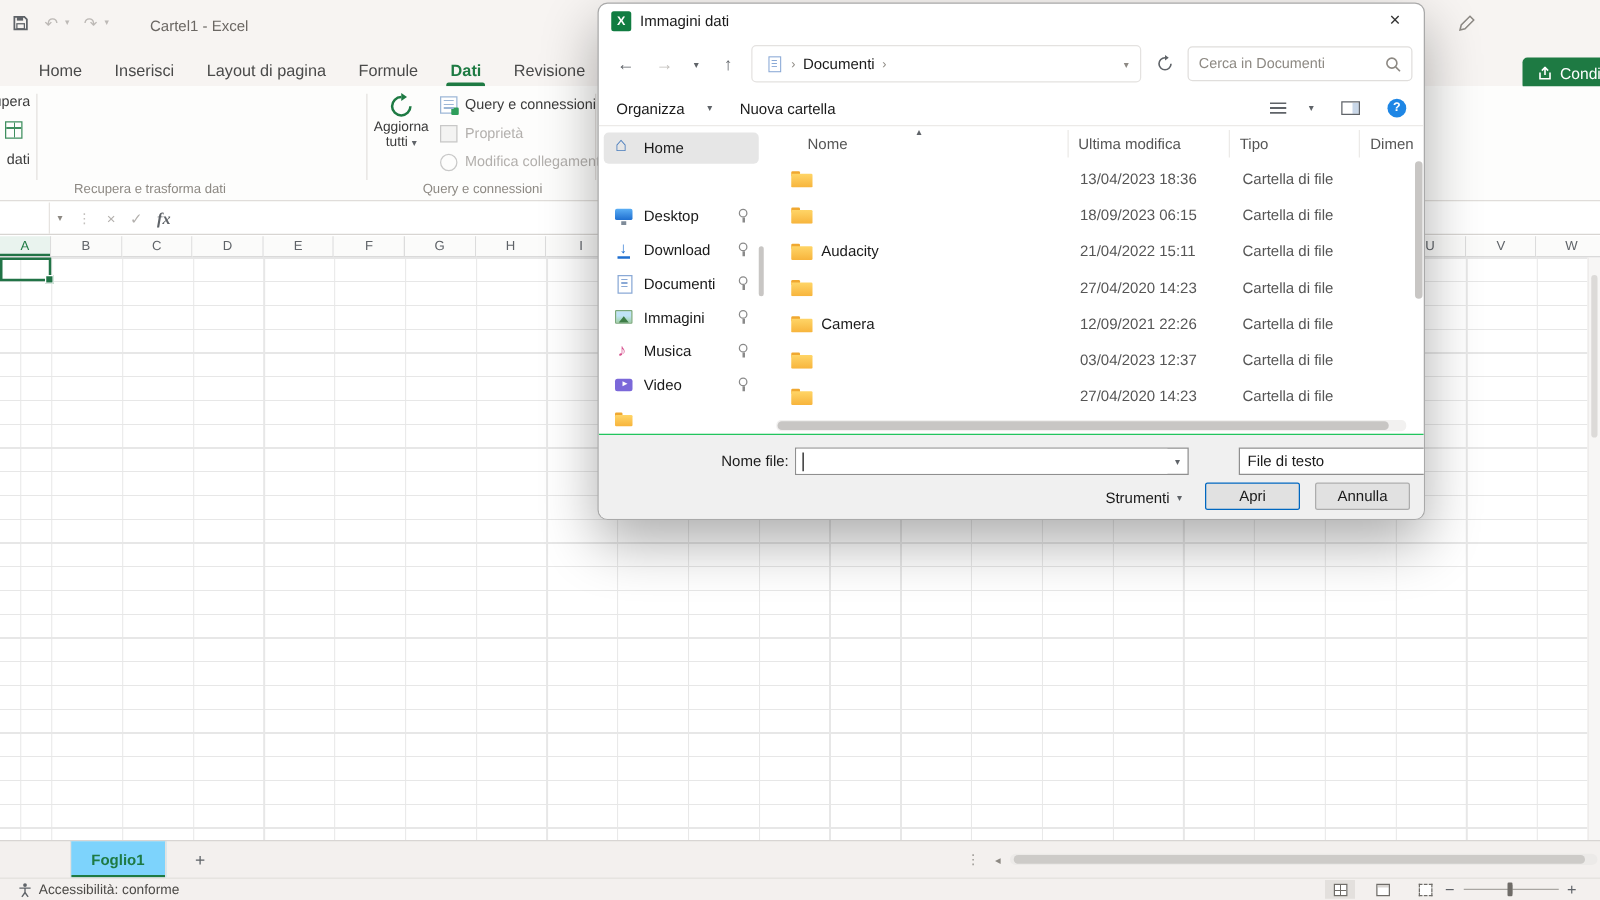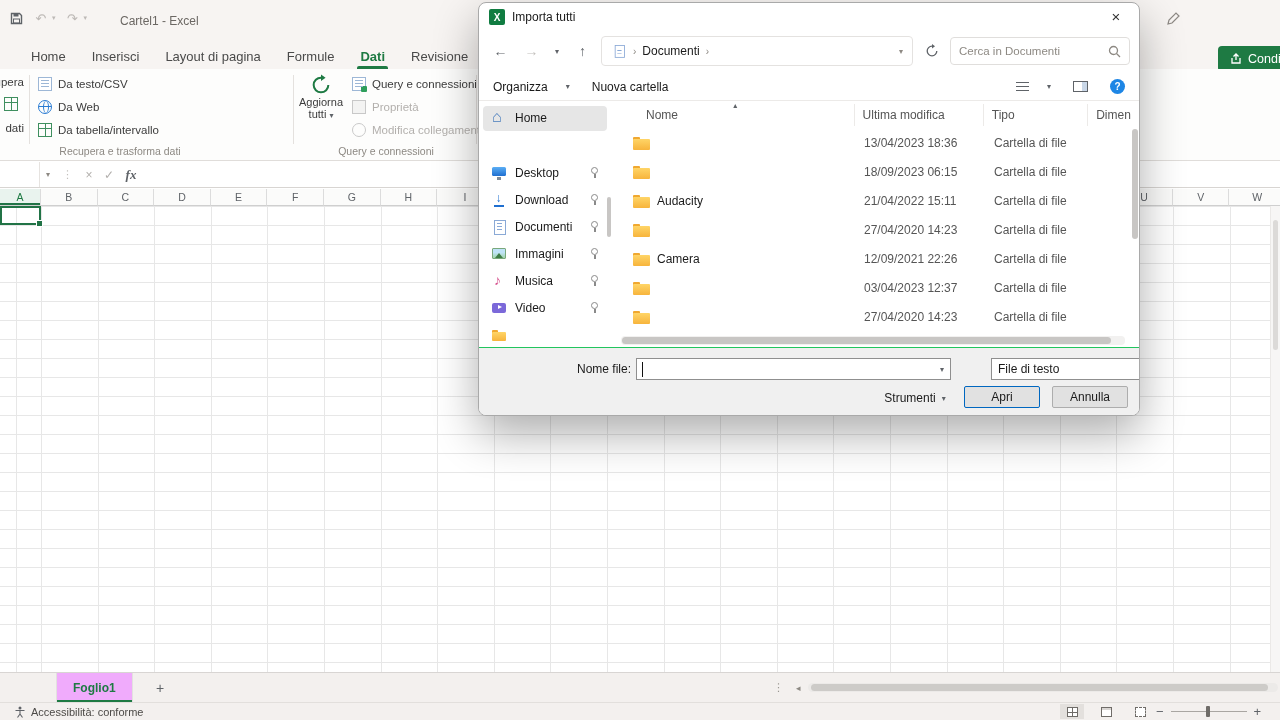--- a/index.html
+++ b/index.html
@@ -64,21 +64,21 @@
 .colhead:first-child{width:41px;background:#e9f3ee;color:#1e7a43;box-shadow:inset 0 -2px #217346}
 #cells{position:absolute;top:17px;left:0;right:10px;bottom:0;
   background-image:repeating-linear-gradient(to right,#e7e7e7 0 1px,transparent 1px 56.6px),repeating-linear-gradient(to bottom,#e7e7e7 0 1px,transparent 1px 19px);
   background-position:41px 0,0 0}
 #sel{position:absolute;left:0;top:0;width:41px;height:19px;border:2px solid #217346}
 #sel::after{content:"";position:absolute;right:-4px;bottom:-4px;width:5px;height:5px;background:#217346;border:1px solid #fff}
 #vscroll-xl{position:absolute;top:17px;right:0;bottom:0;width:10px;background:#f7f6f5;border-left:1px solid #ebe9e7}
 #vscroll-xl .thumb{position:absolute;left:2px;right:2px;top:14px;height:130px;background:#dcdad8;border-radius:3px}
 
 #sheetbar{position:absolute;left:0;right:0;bottom:18px;height:30px;background:#f3f0ee;border-top:1px solid #d8d5d3}
-.stab{position:absolute;left:56px;top:0;height:100%;padding:0 16px;display:flex;align-items:center;font-size:12px;color:#1e7a43;font-weight:bold;background:#f0abfc;border-right:1px solid #e3e1df;border-left:1px solid #e3e1df;box-shadow:inset 0 -2px #1e7a43}
+.stab{position:absolute;left:56px;top:0;height:100%;padding:0 16px;display:flex;align-items:center;font-size:12px;color:#1e7a43;font-weight:bold;background:#7dd3fc;border-right:1px solid #e3e1df;border-left:1px solid #e3e1df;box-shadow:inset 0 -2px #1e7a43}
 .addsheet{position:absolute;left:152px;top:7px;width:16px;height:16px;color:#5f6368;font-size:14px;text-align:center;line-height:15px}
 .sheet-dots{position:absolute;left:773px;top:8px;color:#9a9792;font-size:11px;letter-spacing:1px}
 .sh-arrow{position:absolute;left:796px;top:10px;color:#8d8983;font-size:9px}
 .sh-track{position:absolute;left:808px;right:2px;top:10px;height:9px;background:#eceae8;border-radius:5px}
 .sh-track .thumb{position:absolute;left:3px;right:10px;top:1px;bottom:1px;background:#cdcbc8;border-radius:4px}
 
 #statusbar{position:absolute;left:0;right:0;bottom:0;height:18px;background:#f3f0ee;border-top:1px solid #e2dfdc;font-size:11px;color:#4c4a47;display:flex;align-items:center}
 #statusbar .left{display:flex;align-items:center;gap:5px;padding-left:14px}
 .views{position:absolute;left:1060px;top:1px;display:flex;gap:10px;align-items:center}
 .vbtn{width:24px;height:15px;display:flex;align-items:center;justify-content:center}
@@ -253,36 +253,20 @@
       </svg>
     <span>Condividi</span>
   </button>
 
   <div id="ribbon">
     <span class="clipped-label" style="top:7px">Recupera</span>
     <span class="clipped-label" style="top:53px">dati</span>
     <span class="ric table-icon" style="position:absolute;left:4px;top:28px"></span>
     <div class="rsep" style="left:29px"></div>
 
-    <div class="rib-col" style="left:38px">
-  <button class="rib-btn">
-    <span class="ric csv-file-icon"></span>
-    <span>Da testo/CSV</span>
-  </button>
-
-  <button class="rib-btn">
-    <span class="ric globe-icon"></span>
-    <span>Da Web</span>
-  </button>
-
-  <button class="rib-btn">
-    <span class="ric table-icon"></span>
-    <span>Da tabella/intervallo</span>
-  </button>
-</div>
     <div class="rlabel" style="left:30px;width:180px">Recupera e trasforma dati</div>
     <div class="rsep" style="left:293px"></div>
 
     <button class="big-btn" style="left:298px;top:5px;width:46px">
       <svg class="refresh-svg" viewBox="0 0 24 24">
           <path d="M12 4a8 8 0 1 0 8 8" fill="none" stroke="#1e7a43" stroke-width="2.2"></path>
           <path d="M12 0.5l5 3.5-5 3.5z" fill="#1e7a43"></path>
         </svg>
       <span>Aggiorna</span>
       <span><span>tutti</span> <span style="font-size:8px;color:#5f6368">▾</span></span>
@@ -409,21 +393,21 @@
           <span class="zthumb"></span>
         </span>
       <span class="pm">+</span>
     </div>
   </div>
 </div>
 
 <div id="dialog">
   <div class="dlg-title">
     <span class="xl-logo"></span>
-    <span class="t">Importa tutti</span>
+    <span class="t">Immagini dati</span>
     <button class="dlg-close">×</button>
   </div>
 
   <div class="dlg-nav">
     <button class="nav-b">←</button>
     <button class="nav-b dis">→</button>
     <button class="nav-b small">▾</button>
     <button class="nav-b">↑</button>
     <div class="addr">
       <span class="fl-ic documents-icon" style="transform:scale(.85)"></span>

